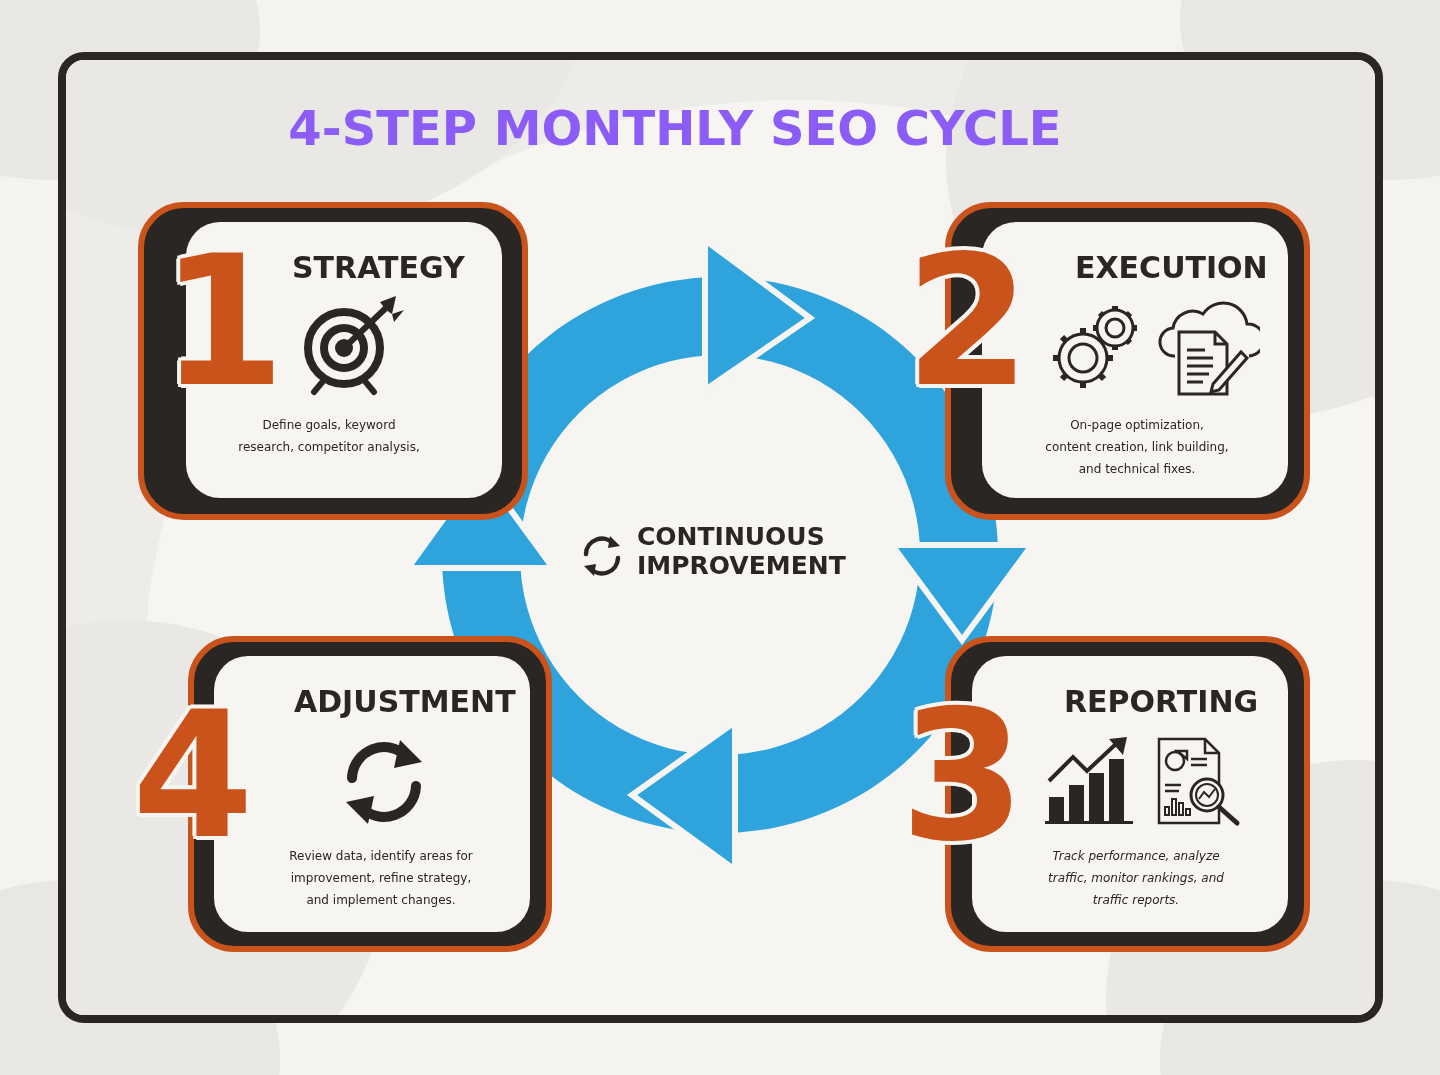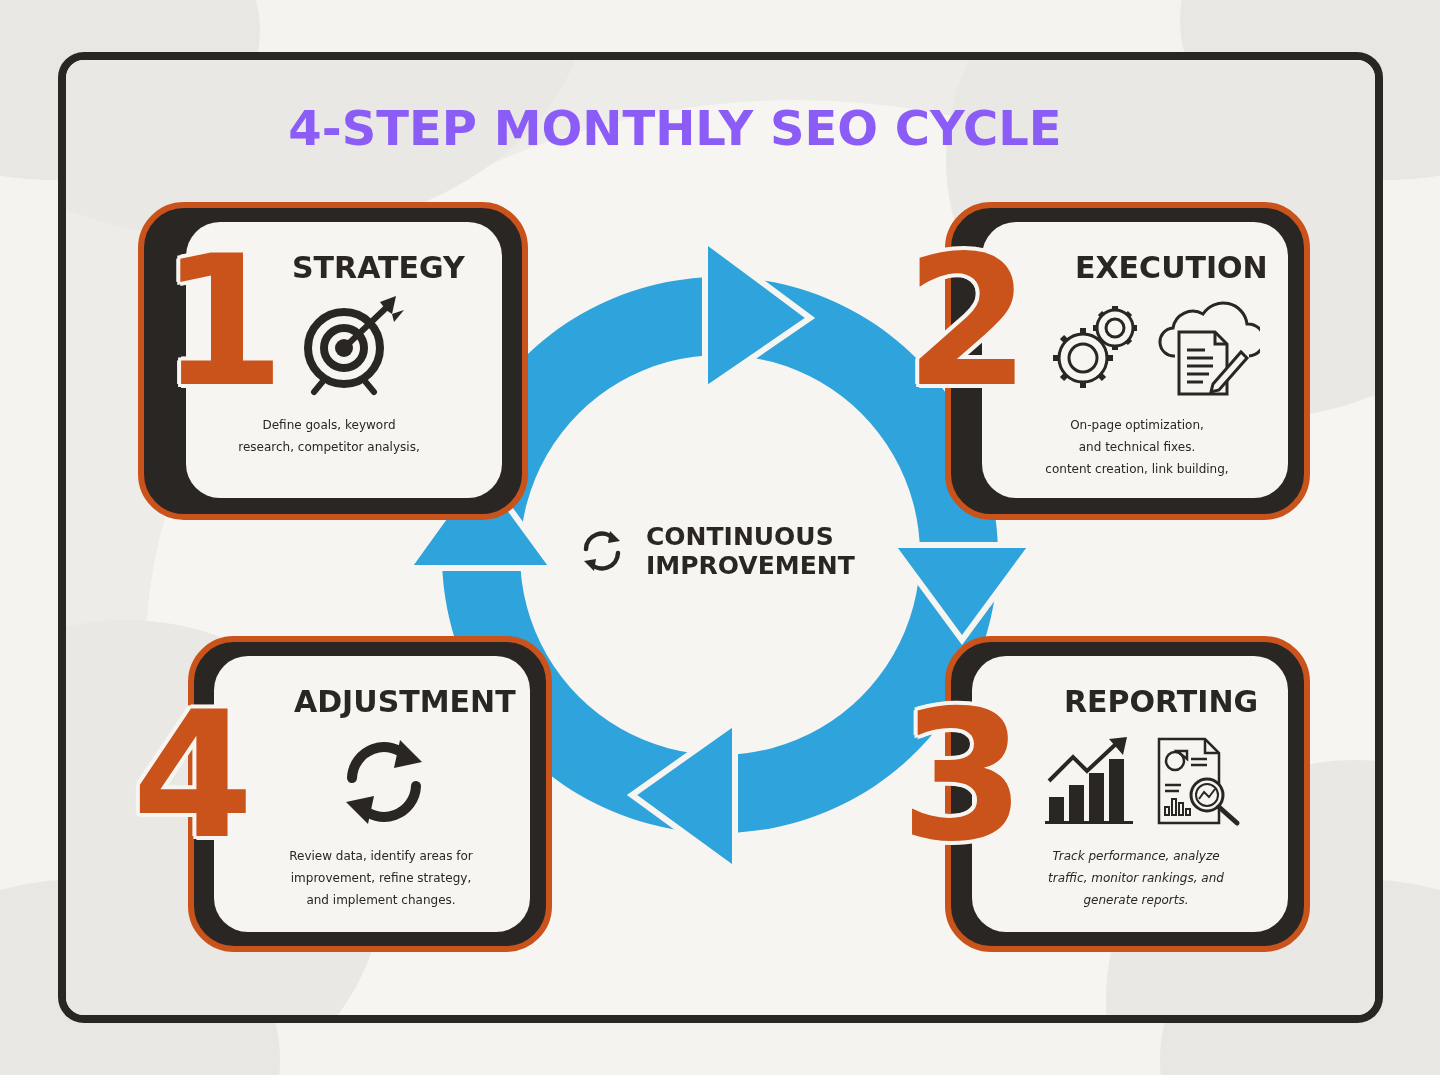--- a/index.html
+++ b/index.html
@@ -38,21 +38,21 @@
     font-family:"DejaVu Sans",sans-serif;
   }
   .num {
     position:absolute; font-weight:bold; color:#c9531a; font-family:"DejaVu Sans",sans-serif;
     -webkit-text-stroke:0; line-height:1;
     text-shadow: 0 0 0 #fff, 4px 0 0 #f6f5f1, -4px 0 0 #f6f5f1, 0 4px 0 #f6f5f1, 0 -4px 0 #f6f5f1,
                  3px 3px 0 #f6f5f1, -3px -3px 0 #f6f5f1, 3px -3px 0 #f6f5f1, -3px 3px 0 #f6f5f1;
   }
   .icon { position:absolute; }
   .center-label {
-    position:absolute; left:578px; top:522px; display:flex; align-items:center; gap:20px;
+    position:absolute; left:578px; top:522px; display:flex; align-items:flex-end; gap:11px;
   }
   .center-text { font-weight:bold; font-size:25px; line-height:29px; color:#2a2624; font-family:"DejaVu Sans",sans-serif; }
 </style>
 </head>
 <body>
 
 <div class="blob" style="left:-160px;top:-120px;width:420px;height:300px;"></div>
 <div class="blob" style="left:1180px;top:-140px;width:420px;height:320px;"></div>
 <div class="blob" style="left:-140px;top:880px;width:420px;height:360px;"></div>
 <div class="blob" style="left:1160px;top:880px;width:420px;height:360px;"></div>
@@ -157,22 +157,22 @@
       <line x1="32" y1="52" x2="50" y2="52"></line>
         <line x1="32" y1="60" x2="58" y2="60"></line>
       <line x1="32" y1="68" x2="58" y2="68"></line>
         <line x1="32" y1="76" x2="54" y2="76"></line>
       <line x1="32" y1="84" x2="48" y2="84"></line>
     </g>
     <path d="M58 86 L86 54 L92 60 L64 92 L56 94 Z" fill="#f6f5f1" stroke="#2a2624" stroke-width="3"></path>
   </svg>
   <div class="card-desc" style="left:992px;top:414px;width:290px;">
     <div>On-page optimization,</div>
+    <div>content creation, link building,</div>
     <div>and technical fixes.</div>
-    <div>content creation, link building,</div>
   </div>
 </div>
 
 <div>
   <div class="card-outer" style="left:188px;top:636px;width:364px;height:316px;"></div>
   <div class="card-inner" style="left:214px;top:656px;width:316px;height:276px;"></div>
   <div class="num" style="left:132px;top:688px;font-size:175px;">4</div>
   <div class="card-title" style="left:262px;top:684px;">ADJUSTMENT</div>
   <svg class="icon" style="left:336px;top:734px;" width="96" height="96" viewBox="0 0 48 48">
     <g fill="none" stroke="#2a2624" stroke-width="5" stroke-linecap="round">
@@ -223,15 +223,15 @@
         <rect x="31" y="74" width="4" height="6"></rect>
     </g>
     <circle cx="52" cy="60" r="16" fill="#f6f5f1" stroke="#2a2624" stroke-width="3"></circle>
     <circle cx="52" cy="60" r="11" fill="none" stroke="#2a2624" stroke-width="2"></circle>
     <polyline points="44,64 49,57 54,62 60,54" fill="none" stroke="#2a2624" stroke-width="2"></polyline>
     <line x1="64" y1="72" x2="82" y2="88" stroke="#2a2624" stroke-width="5" stroke-linecap="round"></line>
   </svg>
   <div class="card-desc" style="left:998px;top:845px;width:276px;font-style:italic;">
     <div>Track performance, analyze</div>
     <div>traffic, monitor rankings, and</div>
-    <div>generate reports.</div>
+    <div>traffic reports.</div>
   </div>
 </div>
 
 </body></html>

